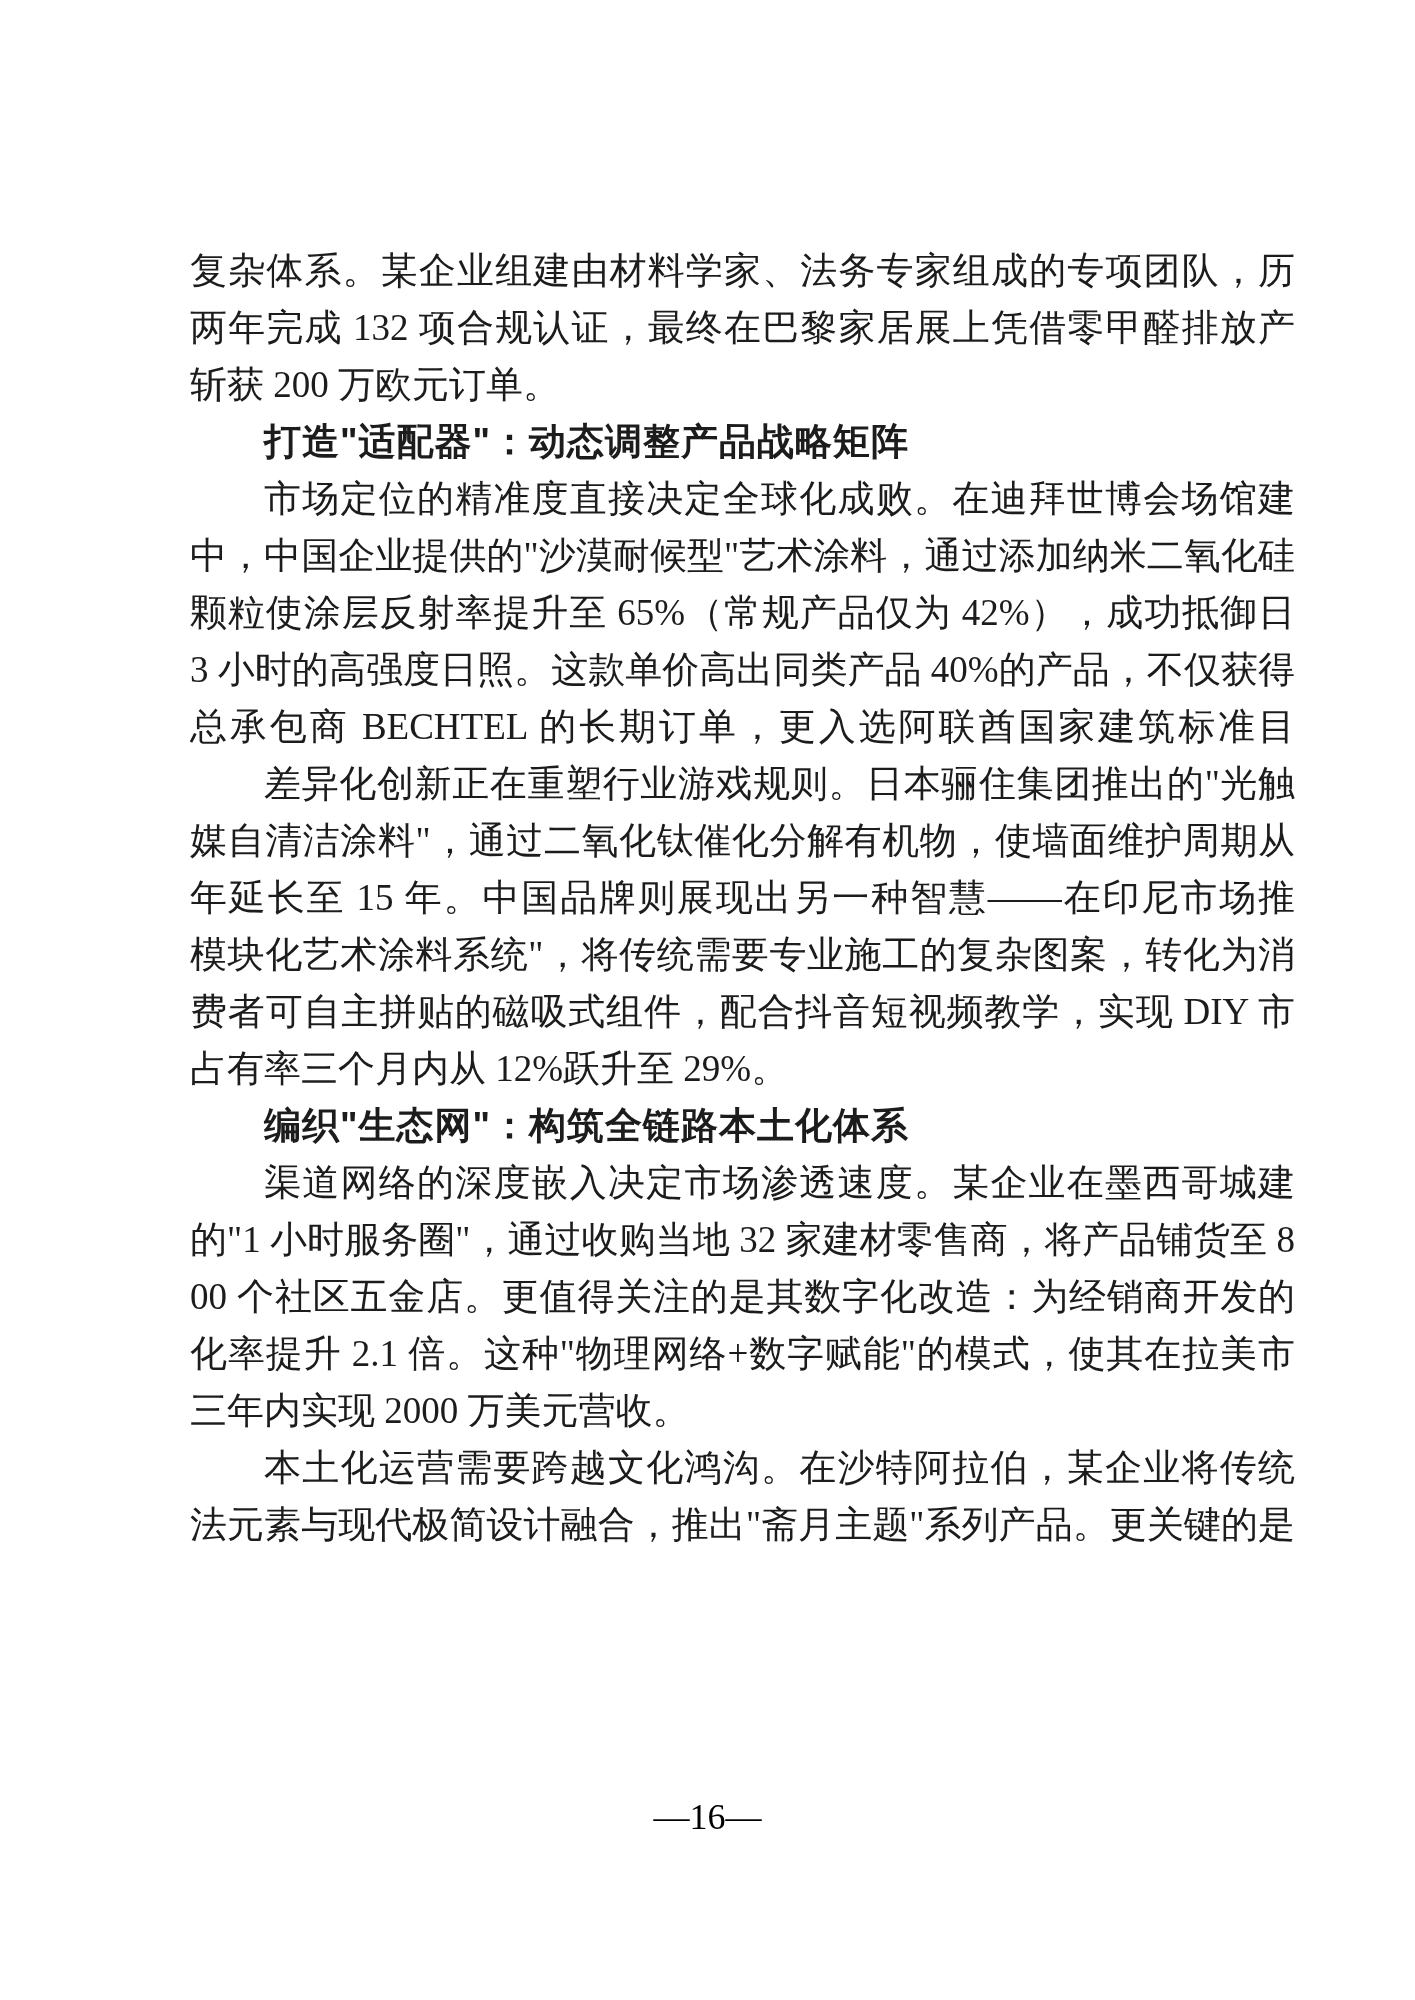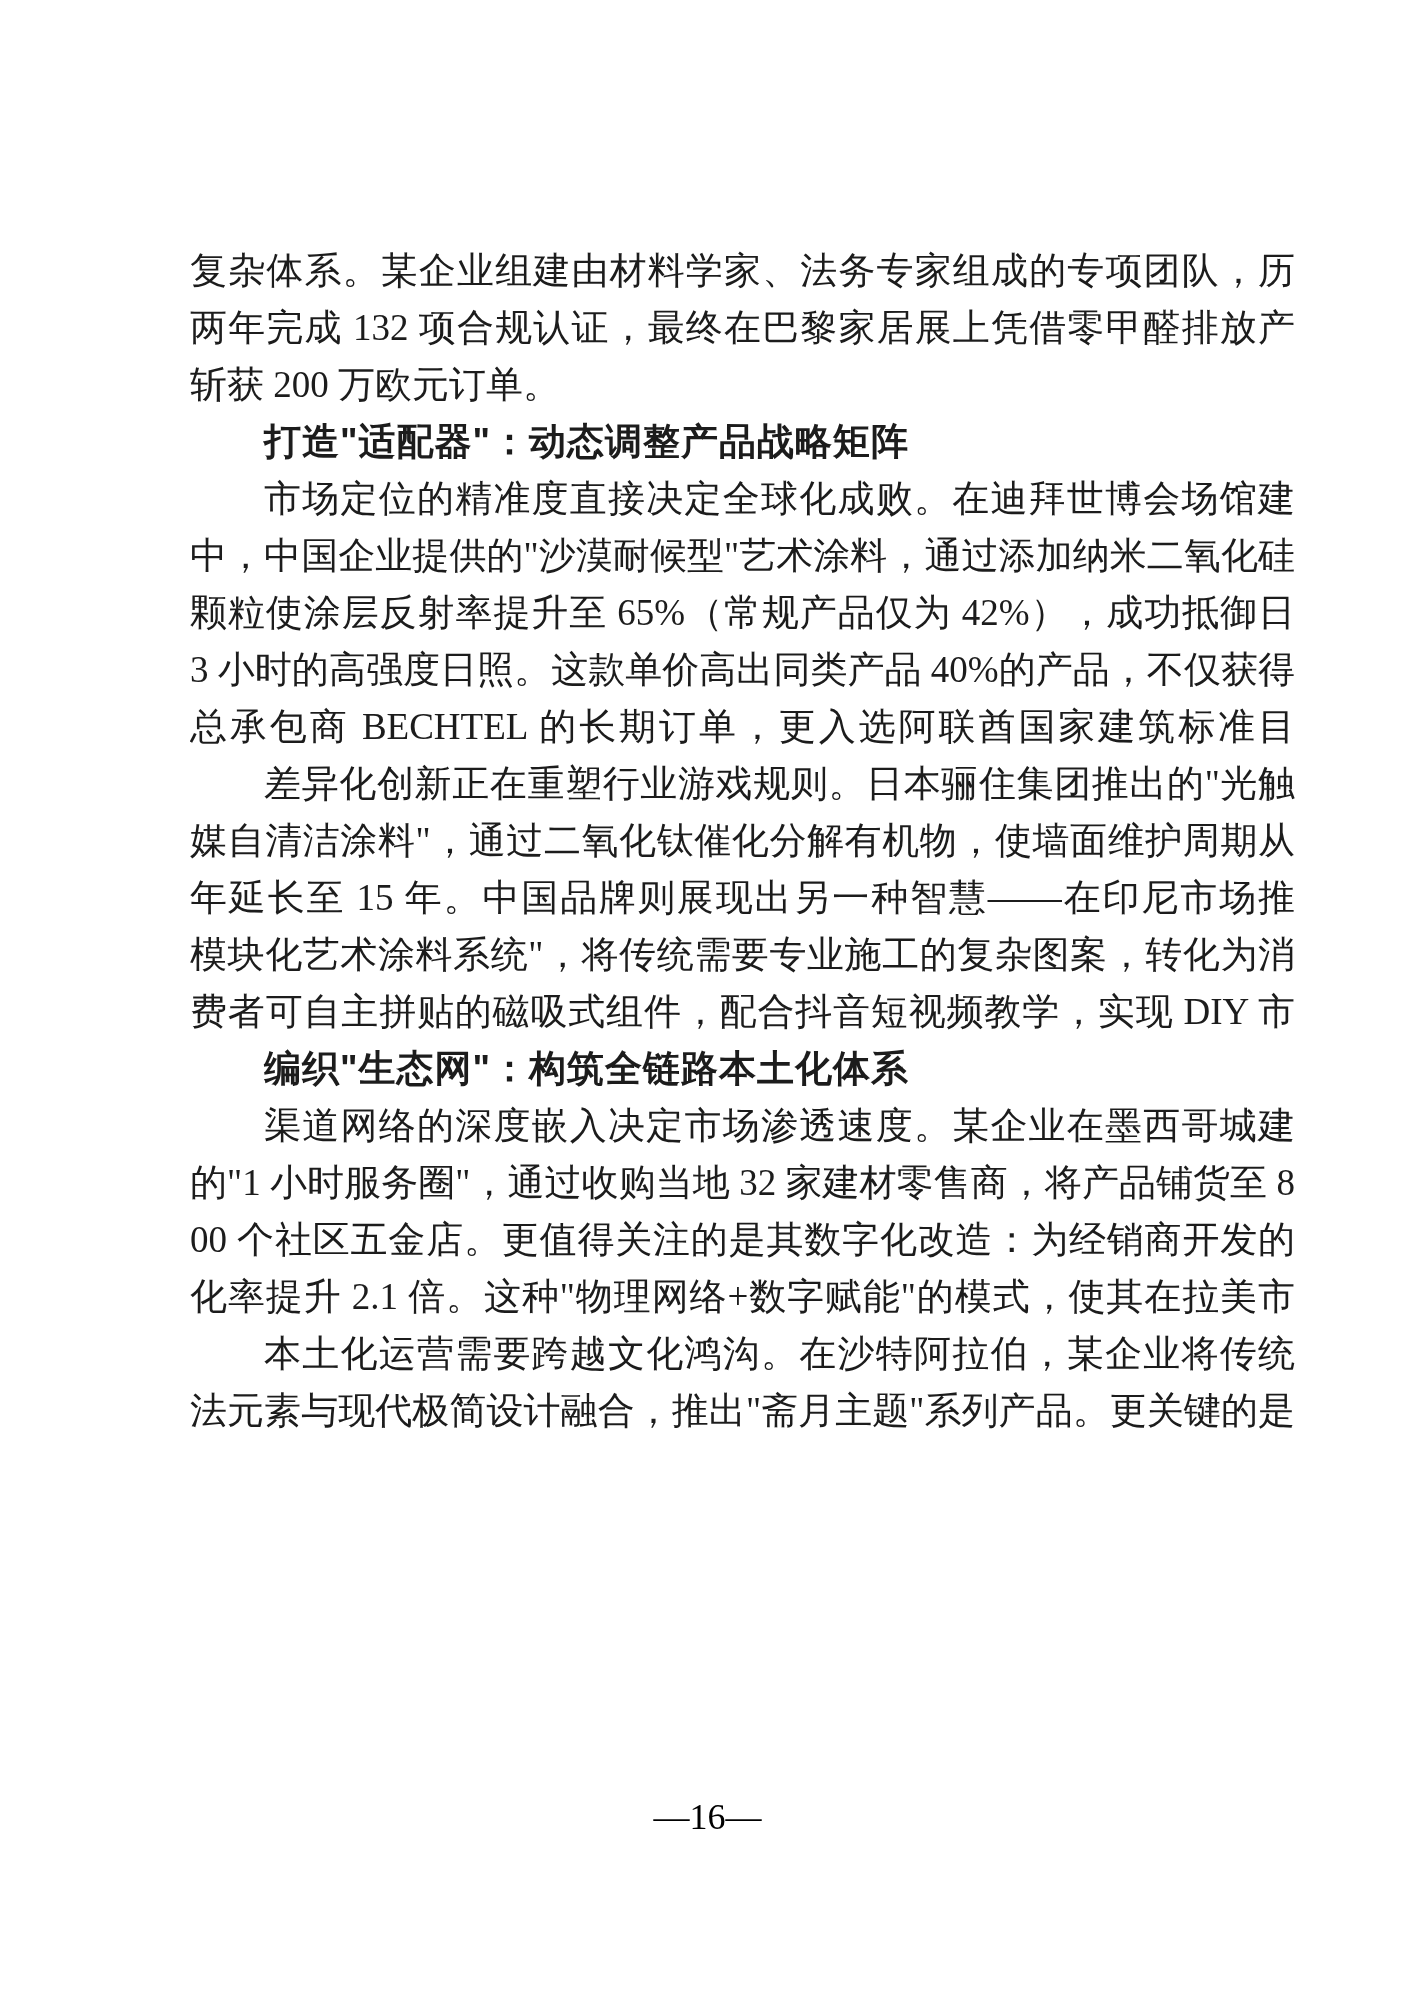--- a/index.html
+++ b/index.html
@@ -68,22 +68,24 @@
       <div class="line indent">市场定位的精准度直接决定全球化成败。在迪拜世博会场馆建设</div>
       <div class="line plain">中，中国企业提供的"沙漠耐候型"艺术涂料，通过添加纳米二氧化硅</div>
       <div class="line plain">颗粒使涂层反射率提升至 65%（常规产品仅为 42%），成功抵御日均</div>
       <div class="line plain">3 小时的高强度日照。这款单价高出同类产品 40%的产品，不仅获得</div>
       <div class="line plain">总承包商 BECHTEL 的长期订单，更入选阿联酋国家建筑标准目录。</div>
       <div class="line indent">差异化创新正在重塑行业游戏规则。日本骊住集团推出的"光触</div>
       <div class="line plain">媒自清洁涂料"，通过二氧化钛催化分解有机物，使墙面维护周期从 5</div>
       <div class="line plain">年延长至 15 年。中国品牌则展现出另一种智慧——在印尼市场推出"</div>
       <div class="line plain">模块化艺术涂料系统"，将传统需要专业施工的复杂图案，转化为消</div>
       <div class="line plain">费者可自主拼贴的磁吸式组件，配合抖音短视频教学，实现 DIY 市场</div>
+      <div class="line para-end">占有率三个月内从 12%跃升至 29%。</div>
       <div class="line heading">编织"生态网"：构筑全链路本土化体系</div>
       <div class="line indent">渠道网络的深度嵌入决定市场渗透速度。某企业在墨西哥城建立</div>
       <div class="line plain">的"1 小时服务圈"，通过收购当地 32 家建材零售商，将产品铺货至 8</div>
       <div class="line plain">00 个社区五金店。更值得关注的是其数字化改造：为经销商开发的 A</div>
       <div class="line plain">化率提升 2.1 倍。这种"物理网络+数字赋能"的模式，使其在拉美市场</div>
+      <div class="line para-end">三年内实现 2000 万美元营收。</div>
       <div class="line indent">本土化运营需要跨越文化鸿沟。在沙特阿拉伯，某企业将传统书</div>
       <div class="line plain">法元素与现代极简设计融合，推出"斋月主题"系列产品。更关键的是</div>
     </div>
   <div class="footer">—16—</div>
 </div>
 
 </body></html>

